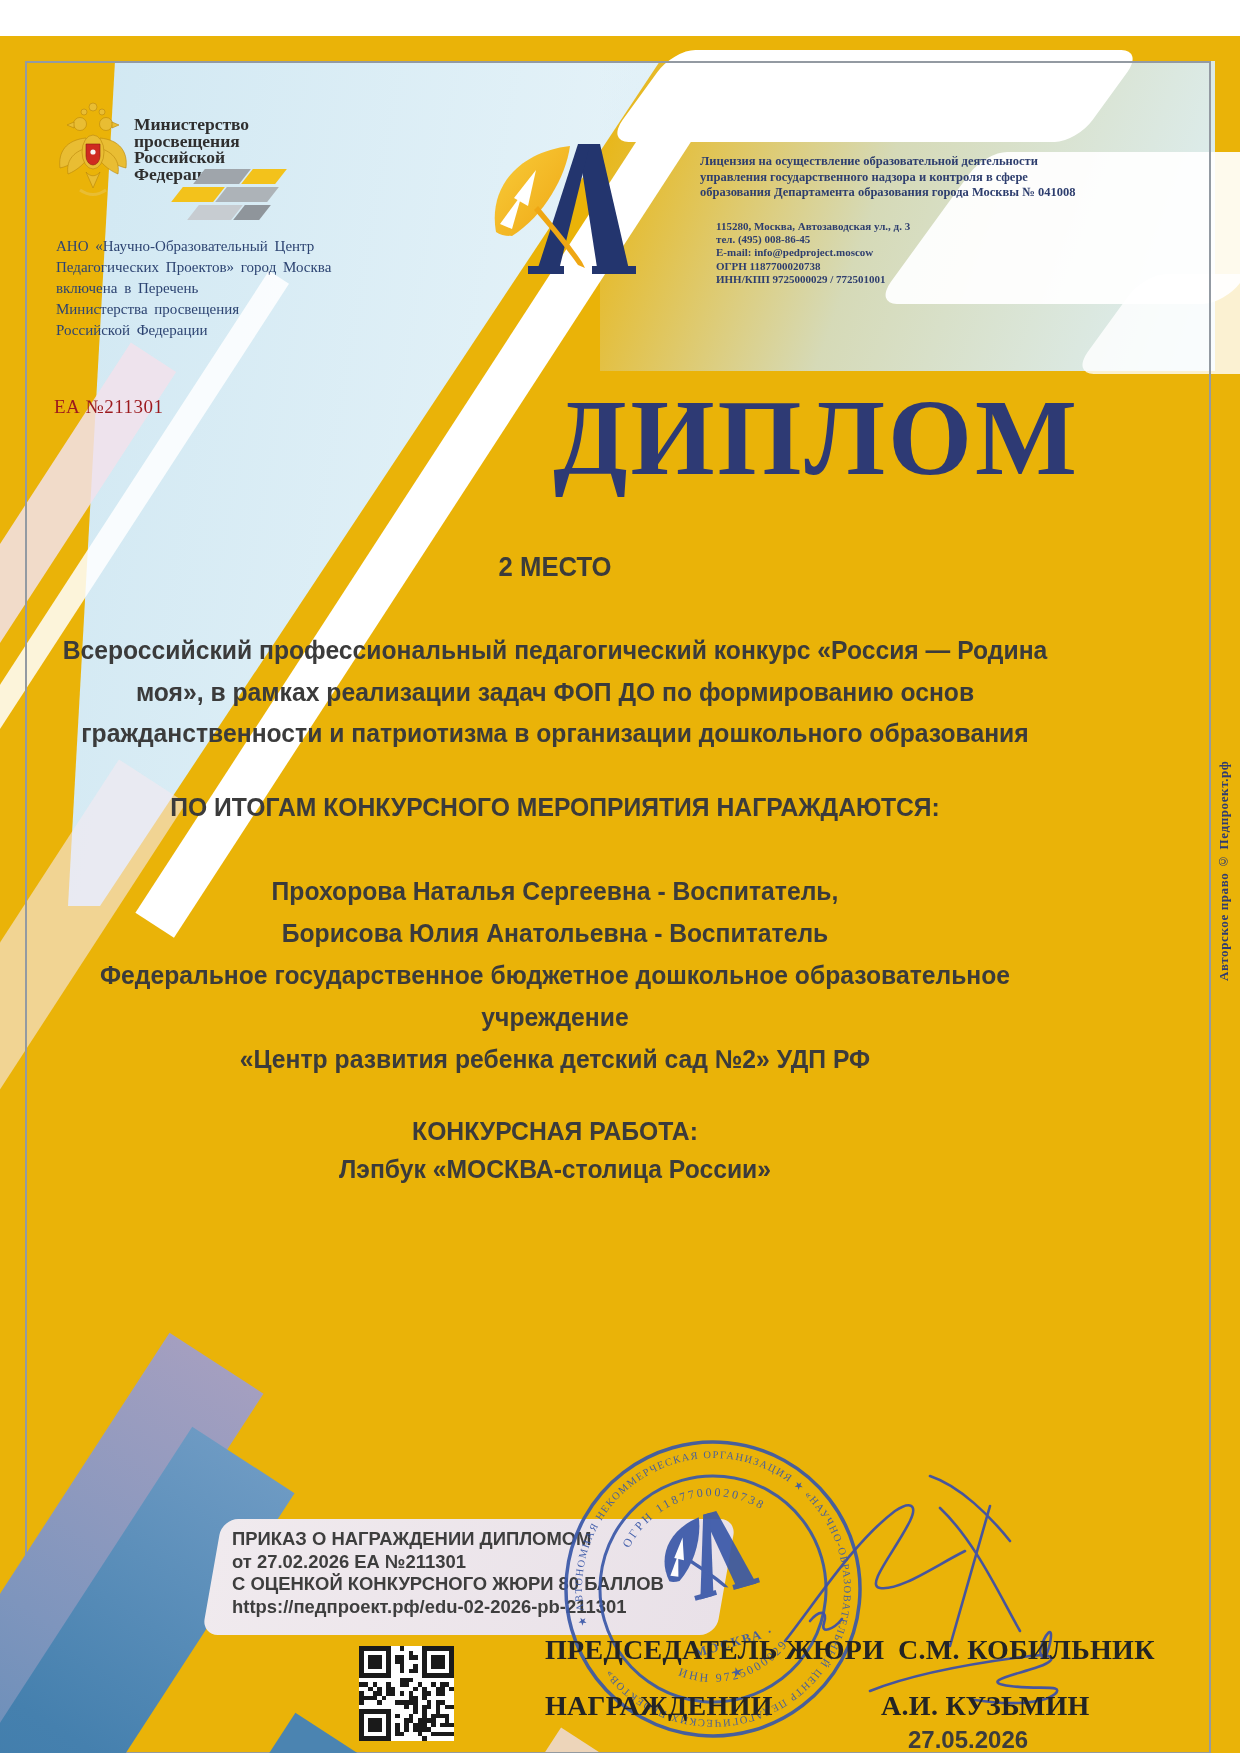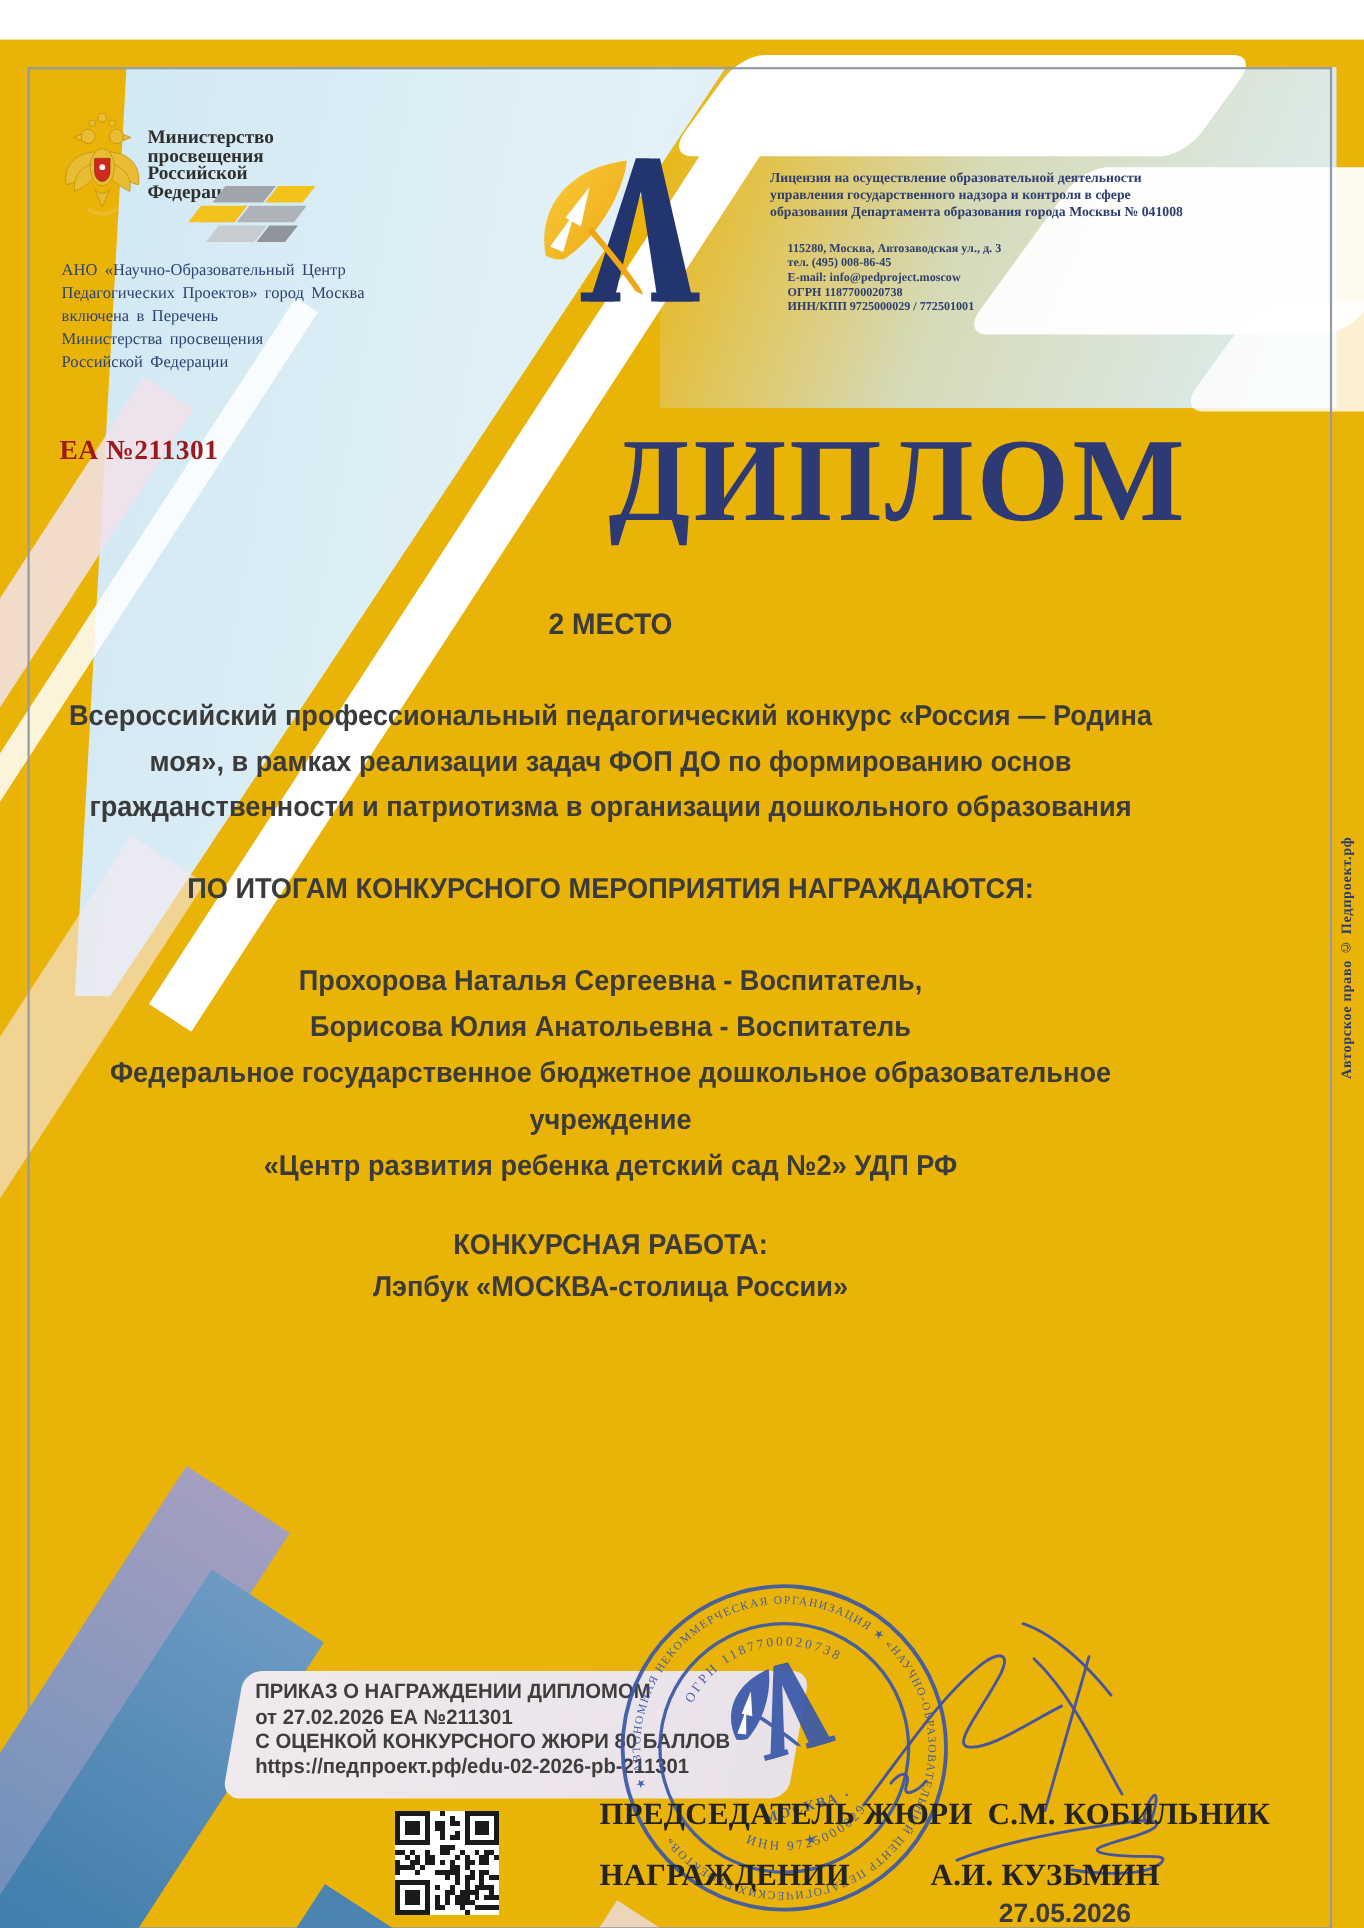--- a/index.html
+++ b/index.html
@@ -45,22 +45,22 @@
     font-size:15px;line-height:21px;font-weight:400;color:#2d4472;word-spacing:3px;}
   .center-logo{left:478px;top:100px;z-index:4;}
   .license{left:700px;top:118px;width:480px;z-index:4;font-family:"Liberation Serif",serif;
     font-size:12.5px;line-height:15.5px;font-weight:600;color:#2e3e6e;}
   .contacts{left:716px;top:184px;width:400px;z-index:4;font-family:"Liberation Serif",serif;
     font-size:11px;line-height:13.2px;font-weight:600;color:#2e3e6e;}
 
   .cc{position:absolute;left:30px;width:1050px;text-align:center;z-index:4;}
   .org{top:288px;font-family:"Liberation Serif",serif;font-size:16px;line-height:20.5px;
     font-weight:700;color:#2e3b72;letter-spacing:.3px;}
-  .ea{left:54px;top:360px;z-index:4;font-family:"Liberation Serif",serif;font-size:25px;
-    font-weight:700;color:#9c191d;letter-spacing:.5px;}
+  .ea{left:54px;top:360px;z-index:4;font-family:"Liberation Serif",serif;font-size:19px;
+    font-weight:400;color:#9c191d;letter-spacing:.5px;}
   .title{top:336px;font-family:Liberation Serif, serif;font-size:108px;line-height:1.22;
     font-weight:700;color:#2e3a74;letter-spacing:3px;text-align:right;}
 
   
   .btxt{font-weight:700;color:#3b3b3b;transform:scaleX(.95);transform-origin:center;}
   .place{top:516px;font-size:27px;}
   .contest{top:594px;font-size:26px;line-height:41.5px;}
   .awarded{top:756px;font-size:26px;}
   .recipients{top:834px;font-size:26px;line-height:42px;}
   .work-head{top:1080px;font-size:26px;}
@@ -72,21 +72,21 @@
   .order-text{left:232px;top:1492px;z-index:4;font-size:19px;line-height:22.5px;font-weight:700;
     color:#3e3e3e;transform:scaleX(.97);transform-origin:left center;}
   .qr{left:359px;top:1610px;z-index:4;}
   .seal{left:558px;top:1398px;z-index:4;opacity:.92;}
   .sigs{left:690px;top:1410px;z-index:5;}
   .sigrow{position:absolute;z-index:6;font-family:"Liberation Serif",serif;font-weight:700;
     color:#242424;font-size:28px;letter-spacing:.3px;}
   .lab1{left:545px;top:1598px;}
   .nm1{left:898px;top:1598px;}
   .lab2{left:545px;top:1654px;}
-  .nm2{left:846px;top:1654px;}
+  .nm2{left:881px;top:1654px;}
   .date{left:908px;top:1690px;z-index:6;font-size:24px;font-weight:700;color:#3c3c3c;}
   .copyright{left:1216px;top:645px;height:300px;z-index:4;writing-mode:vertical-rl;
     transform:rotate(180deg);font-family:"Liberation Serif",serif;font-size:13px;
     font-weight:600;color:#2e3b72;letter-spacing:.6px;}
 </style>
 </head>
 <body>
 
 <div class="page">
 

